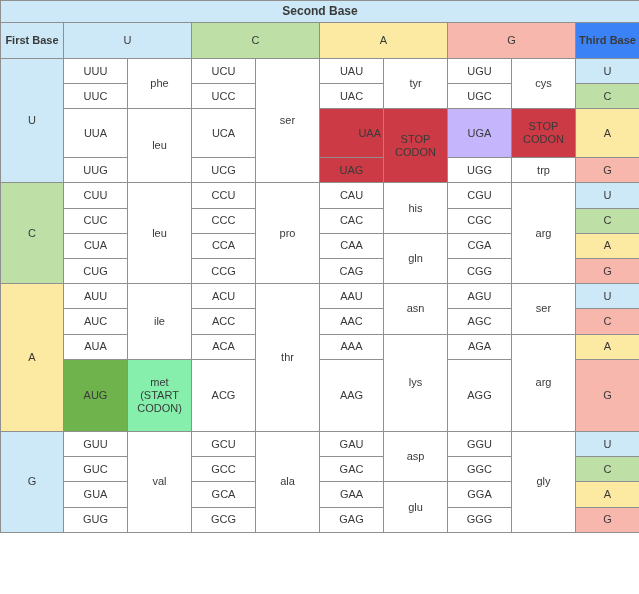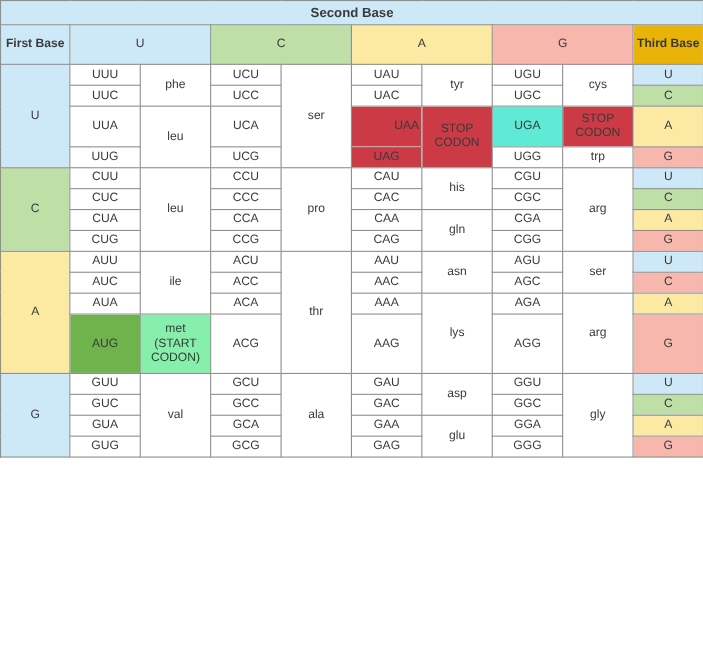--- a/index.html
+++ b/index.html
@@ -8,21 +8,21 @@
     background: #ffffff;
     font-family: "Liberation Sans", "DejaVu Sans", sans-serif;
   }
   .table-wrap {
     width: 639px;
     height: 594px;
     box-sizing: border-box;
   }
   table.codon-table {
     width: 639px;
-    height: 416px;
+    height: 533px;
     border-collapse: collapse;
     table-layout: fixed;
     background: #ffffff;
   }
   table.codon-table th,
   table.codon-table td {
     border: 1px solid #8f8f8f;
     padding: 0 2px;
     text-align: center;
     vertical-align: middle;
@@ -75,21 +75,21 @@
     <thead>
       <tr class="title-row">
         <th colspan="10" style="background: rgb(205, 232, 246);">Second Base</th>
       </tr>
       <tr class="col-head-row">
         <th class="bold-head" style="background: rgb(205, 232, 246);">First Base</th>
         <th colspan="2" style="background: rgb(205, 232, 246);">U</th>
         <th colspan="2" style="background: rgb(190, 223, 166);">C</th>
         <th colspan="2" style="background: rgb(252, 233, 162);">A</th>
         <th colspan="2" style="background: rgb(248, 183, 173);">G</th>
-        <th class="bold-head" style="background: #eab308;">Third Base</th>
+        <th class="bold-head" style="background: #3b82f6;">Third Base</th>
       </tr>
     </thead>
     <tbody>
         <tr>
           <td rowspan="4" style="background: rgb(205, 232, 246);">U</td>
           <td class="codon">UUU</td>
           <td class="amino" rowspan="2">phe</td>
           <td class="codon">UCU</td>
           <td class="amino" rowspan="4">ser</td>
           <td class="codon">UAU</td>
@@ -104,21 +104,21 @@
           <td class="codon">UAC</td>
           <td class="codon">UGC</td>
           <td style="background: rgb(190, 223, 166);">C</td>
         </tr>
         <tr>
           <td class="codon">UUA</td>
           <td class="amino" rowspan="2">leu</td>
           <td class="codon">UCA</td>
           <td class="codon on-stop" style="background: rgb(203, 58, 69); text-align: right;">UAA</td>
           <td class="amino on-stop" rowspan="2" style="background: rgb(203, 58, 69);">STOP CODON</td>
-          <td class="codon on-stop" style="background: #5eead4;">UGA</td>
+          <td class="codon on-stop" style="background: #c4b5fd;">UGA</td>
           <td class="amino on-stop" rowspan="1" style="background: rgb(203, 58, 69);">STOP CODON</td>
           <td style="background: rgb(252, 233, 162);">A</td>
         </tr>
         <tr>
           <td class="codon">UUG</td>
           <td class="codon">UCG</td>
           <td class="codon on-stop" style="background: rgb(203, 58, 69);">UAG</td>
           <td class="codon">UGG</td>
           <td class="amino" rowspan="1">trp</td>
           <td style="background: rgb(248, 183, 173);">G</td>

